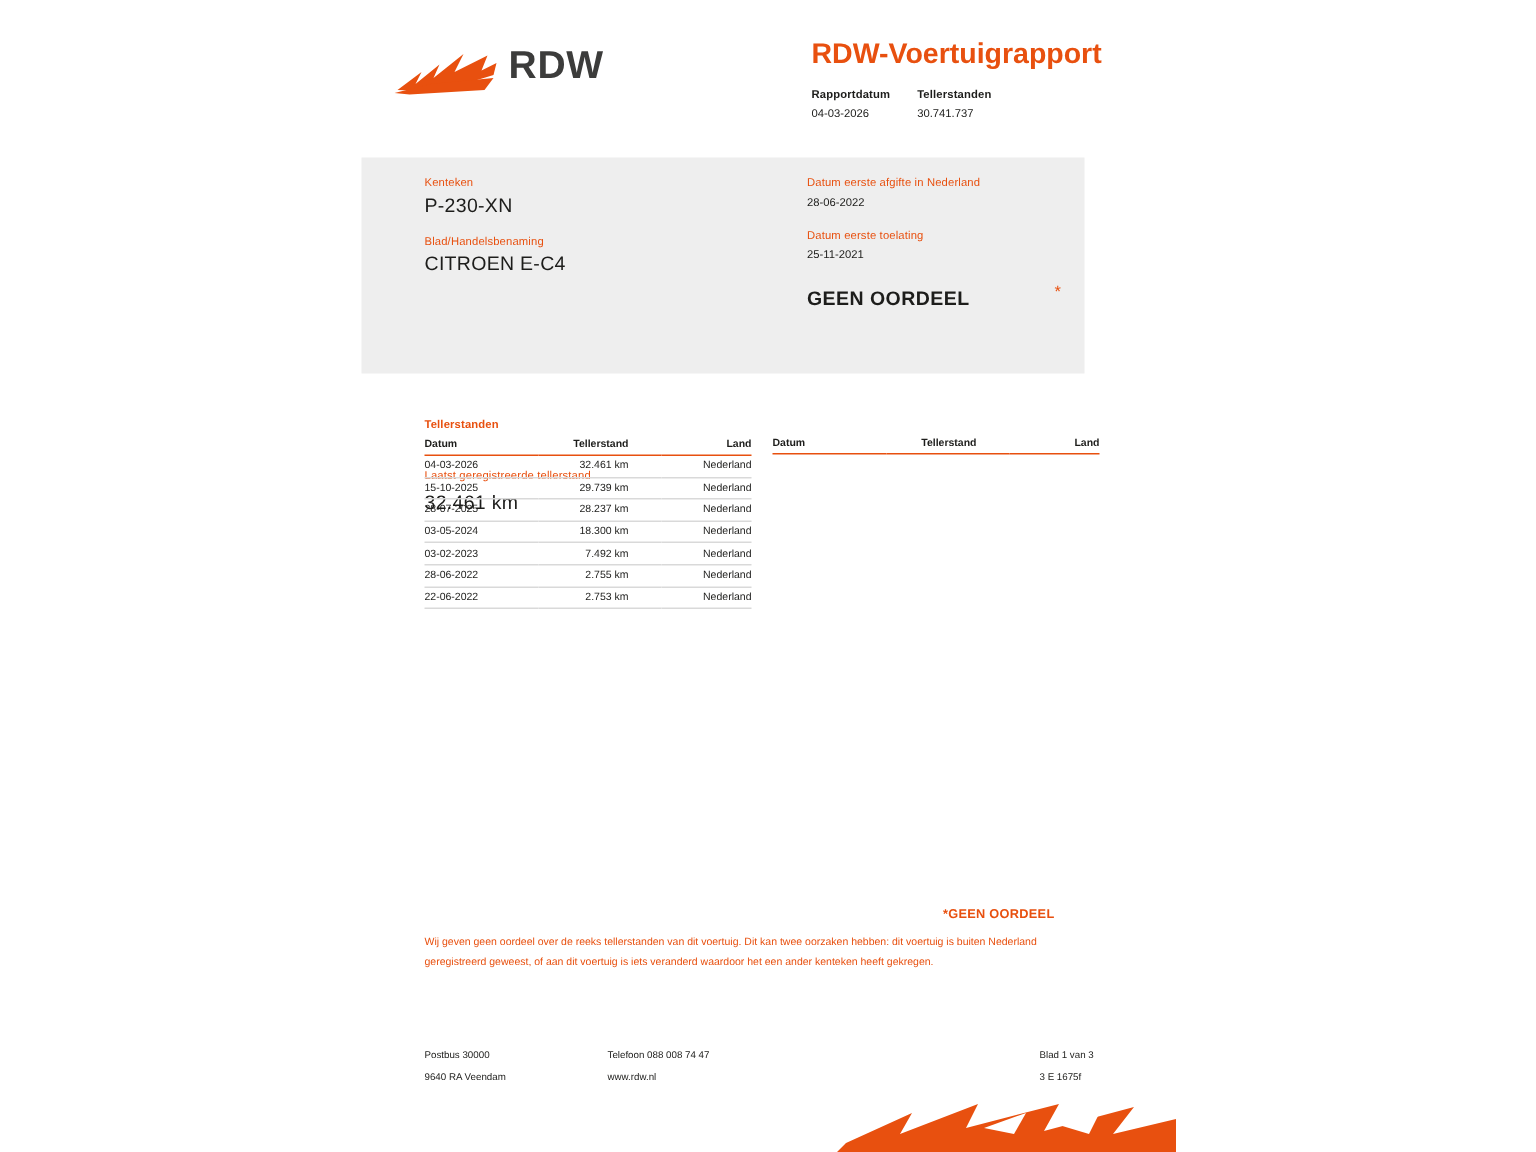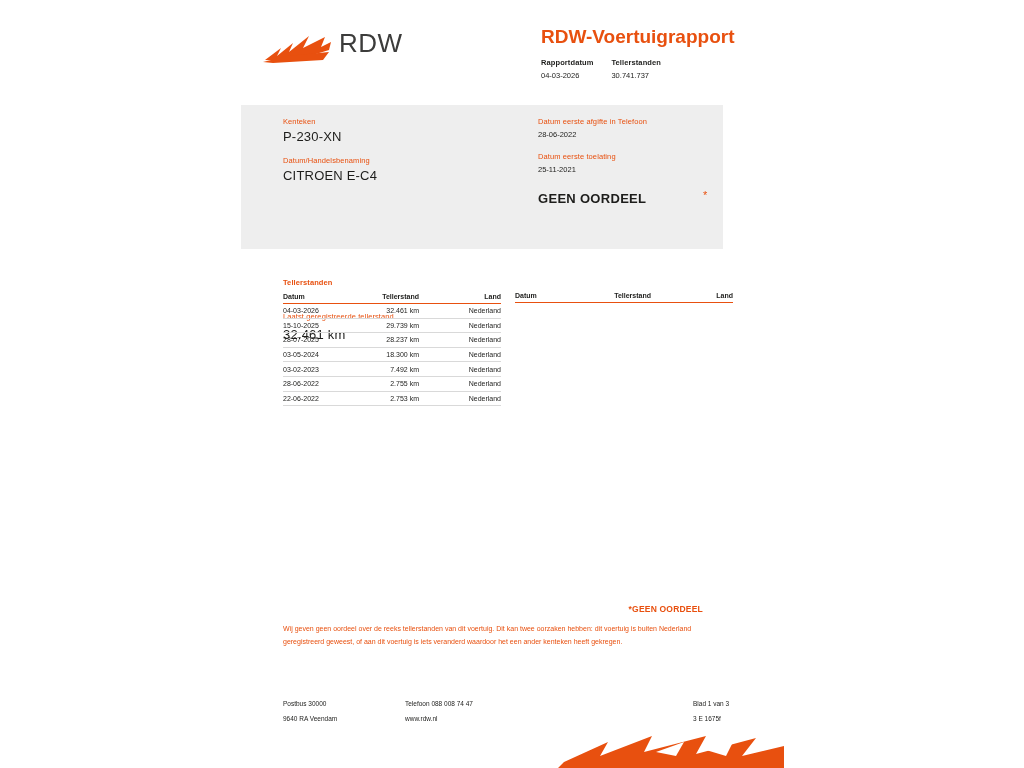--- a/index.html
+++ b/index.html
@@ -39,21 +39,21 @@
     left: 22px;
     top: 14px;
     width: 70px;
     height: 30px;
   }
   .logo-text {
     position: absolute;
     left: 98px;
     top: 8px;
     font-size: 26px;
-    font-weight: normal;
+    font-weight: bold;
     color: #3c3c3b;
     letter-spacing: 0.5px;
   }
   .report-title {
     position: absolute;
     left: 300px;
     top: 12px;
     font-size: 19px;
     font-weight: bold;
     color: #e8500f;
@@ -247,29 +247,29 @@
         <div class="meta-label">Tellerstanden</div>
         <div class="meta-value">30.741.737</div>
       </div>
     </div>
   </div>
 
   <div class="panel">
     <div class="panel-left">
       <div class="field-label">Kenteken</div>
       <div class="field-value-lg">P-230-XN</div>
-      <div class="field-label">Datum/Handelsbenaming</div>
+      <div class="field-label">Blad/Handelsbenaming</div>
       <div class="field-value-lg">CITROEN E-C4</div>
     </div>
 
     <div class="field-label panel-odo-label">Laatst geregistreerde tellerstand</div>
     <div class="field-value-lg panel-odo-value">32.461 km</div>
 
     <div class="panel-right">
-      <div class="field-label">Datum eerste afgifte in Telefoon</div>
+      <div class="field-label">Datum eerste afgifte in Nederland</div>
       <div class="field-value-sm">28-06-2022</div>
       <div class="field-label">Datum eerste toelating</div>
       <div class="field-value-sm">25-11-2021</div>
     </div>
 
     <div class="verdict">GEEN OORDEEL</div>
     <div class="verdict-star">*</div>
   </div>
 
   <div class="table-block">

